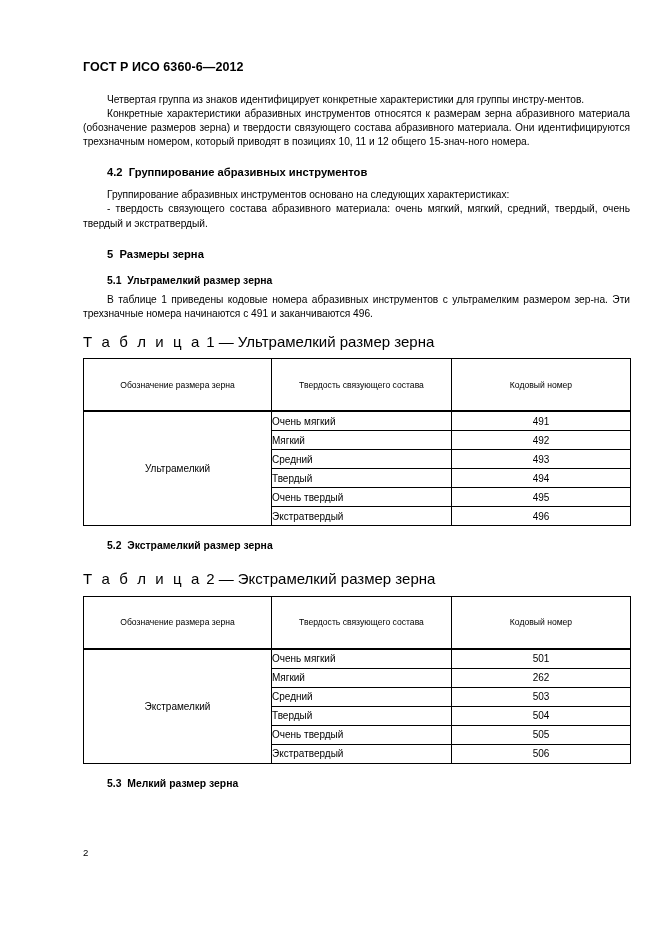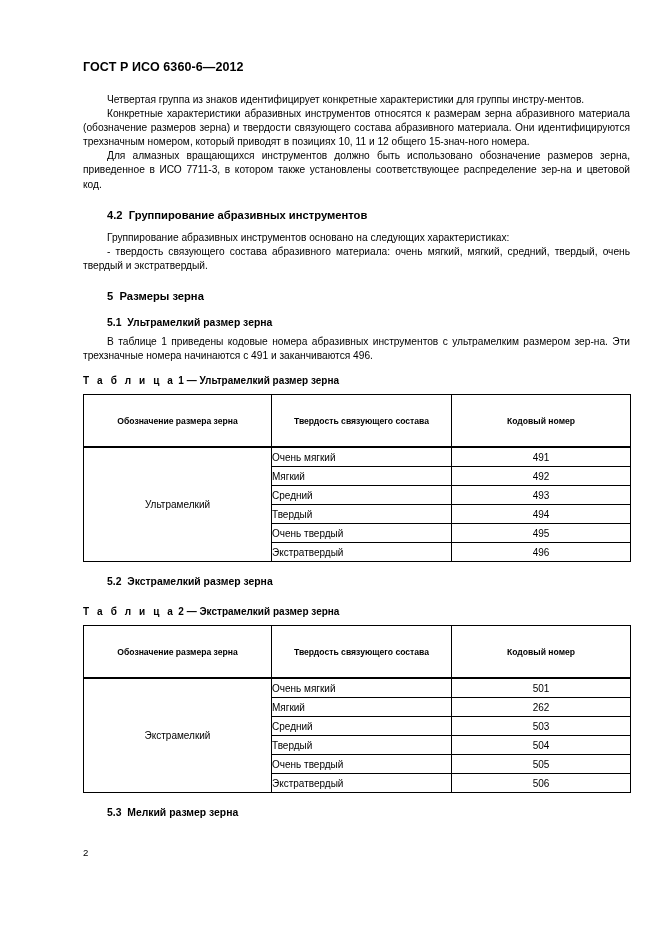--- a/index.html
+++ b/index.html
@@ -70,45 +70,44 @@
     font-size: 10.4px;
     font-weight: bold;
     margin: 13px 0 6px 12px;
     line-height: 1.25;
     margin-left: 24px;
   }
   .spacer-md { height: 11px; }
 
   
   .table-caption {
-    font-size: 10px;
+    font-size: 15px;
     margin: 0 0 7px 0;
     line-height: 1.3;
     white-space: nowrap;
-    font-weight: bold;
   }
   .table-caption .tword {
     letter-spacing: 2.6px;
   }
 
   
   table.gost {
     border-collapse: collapse;
     width: 547px;
     table-layout: fixed;
     margin: 0 0 0 0;
     border: 1.1px solid #000;
   }
   table.gost col.c1 { width: 188px; }
   table.gost col.c2 { width: 180px; }
   table.gost col.c3 { width: 179px; }
 
   table.gost th {
     font-size: 8.6px;
-    font-weight: bold;
+    font-weight: normal;
     text-align: center;
     vertical-align: middle;
     height: 27px;
     padding: 12px 4px;
     border-right: 1.1px solid #000;
     border-bottom: 2px solid #000;
   }
   table.gost th:last-child { border-right: none; }
 
   table.gost td {
@@ -151,21 +150,20 @@
 <div class="page">
 
   <div class="content">
 
     <div class="doc-header">ГОСТ Р ИСО 6360-6—2012</div>
 
     <p class="body-text">Четвертая группа из знаков идентифицирует конкретные характеристики для группы инстру-ментов.</p>
 
     <p class="body-text">Конкретные характеристики абразивных инструментов относятся к размерам зерна абразивного материала (обозначение размеров зерна) и твердости связующего состава абразивного материала. Они идентифицируются трехзначным номером, который приводят в позициях 10, 11 и 12 общего 15-знач-ного номера.</p>
 
-    <p class="body-text">Для алмазных вращающихся инструментов должно быть использовано обозначение размеров зерна, приведенное в ИСО 7711-3, в котором также установлены соответствующее распределение зер-на и цветовой код.</p>
 
     <h2 class="clause">
       <span>4.2</span>&nbsp;
       <span>Группирование абразивных инструментов</span>
     </h2>
 
     <p class="body-text">Группирование абразивных инструментов основано на следующих характеристиках:</p>
 
 
     <p class="bullet">-  твердость связующего состава абразивного материала: очень мягкий, мягкий, средний, твердый, очень твердый и экстратвердый.</p>

